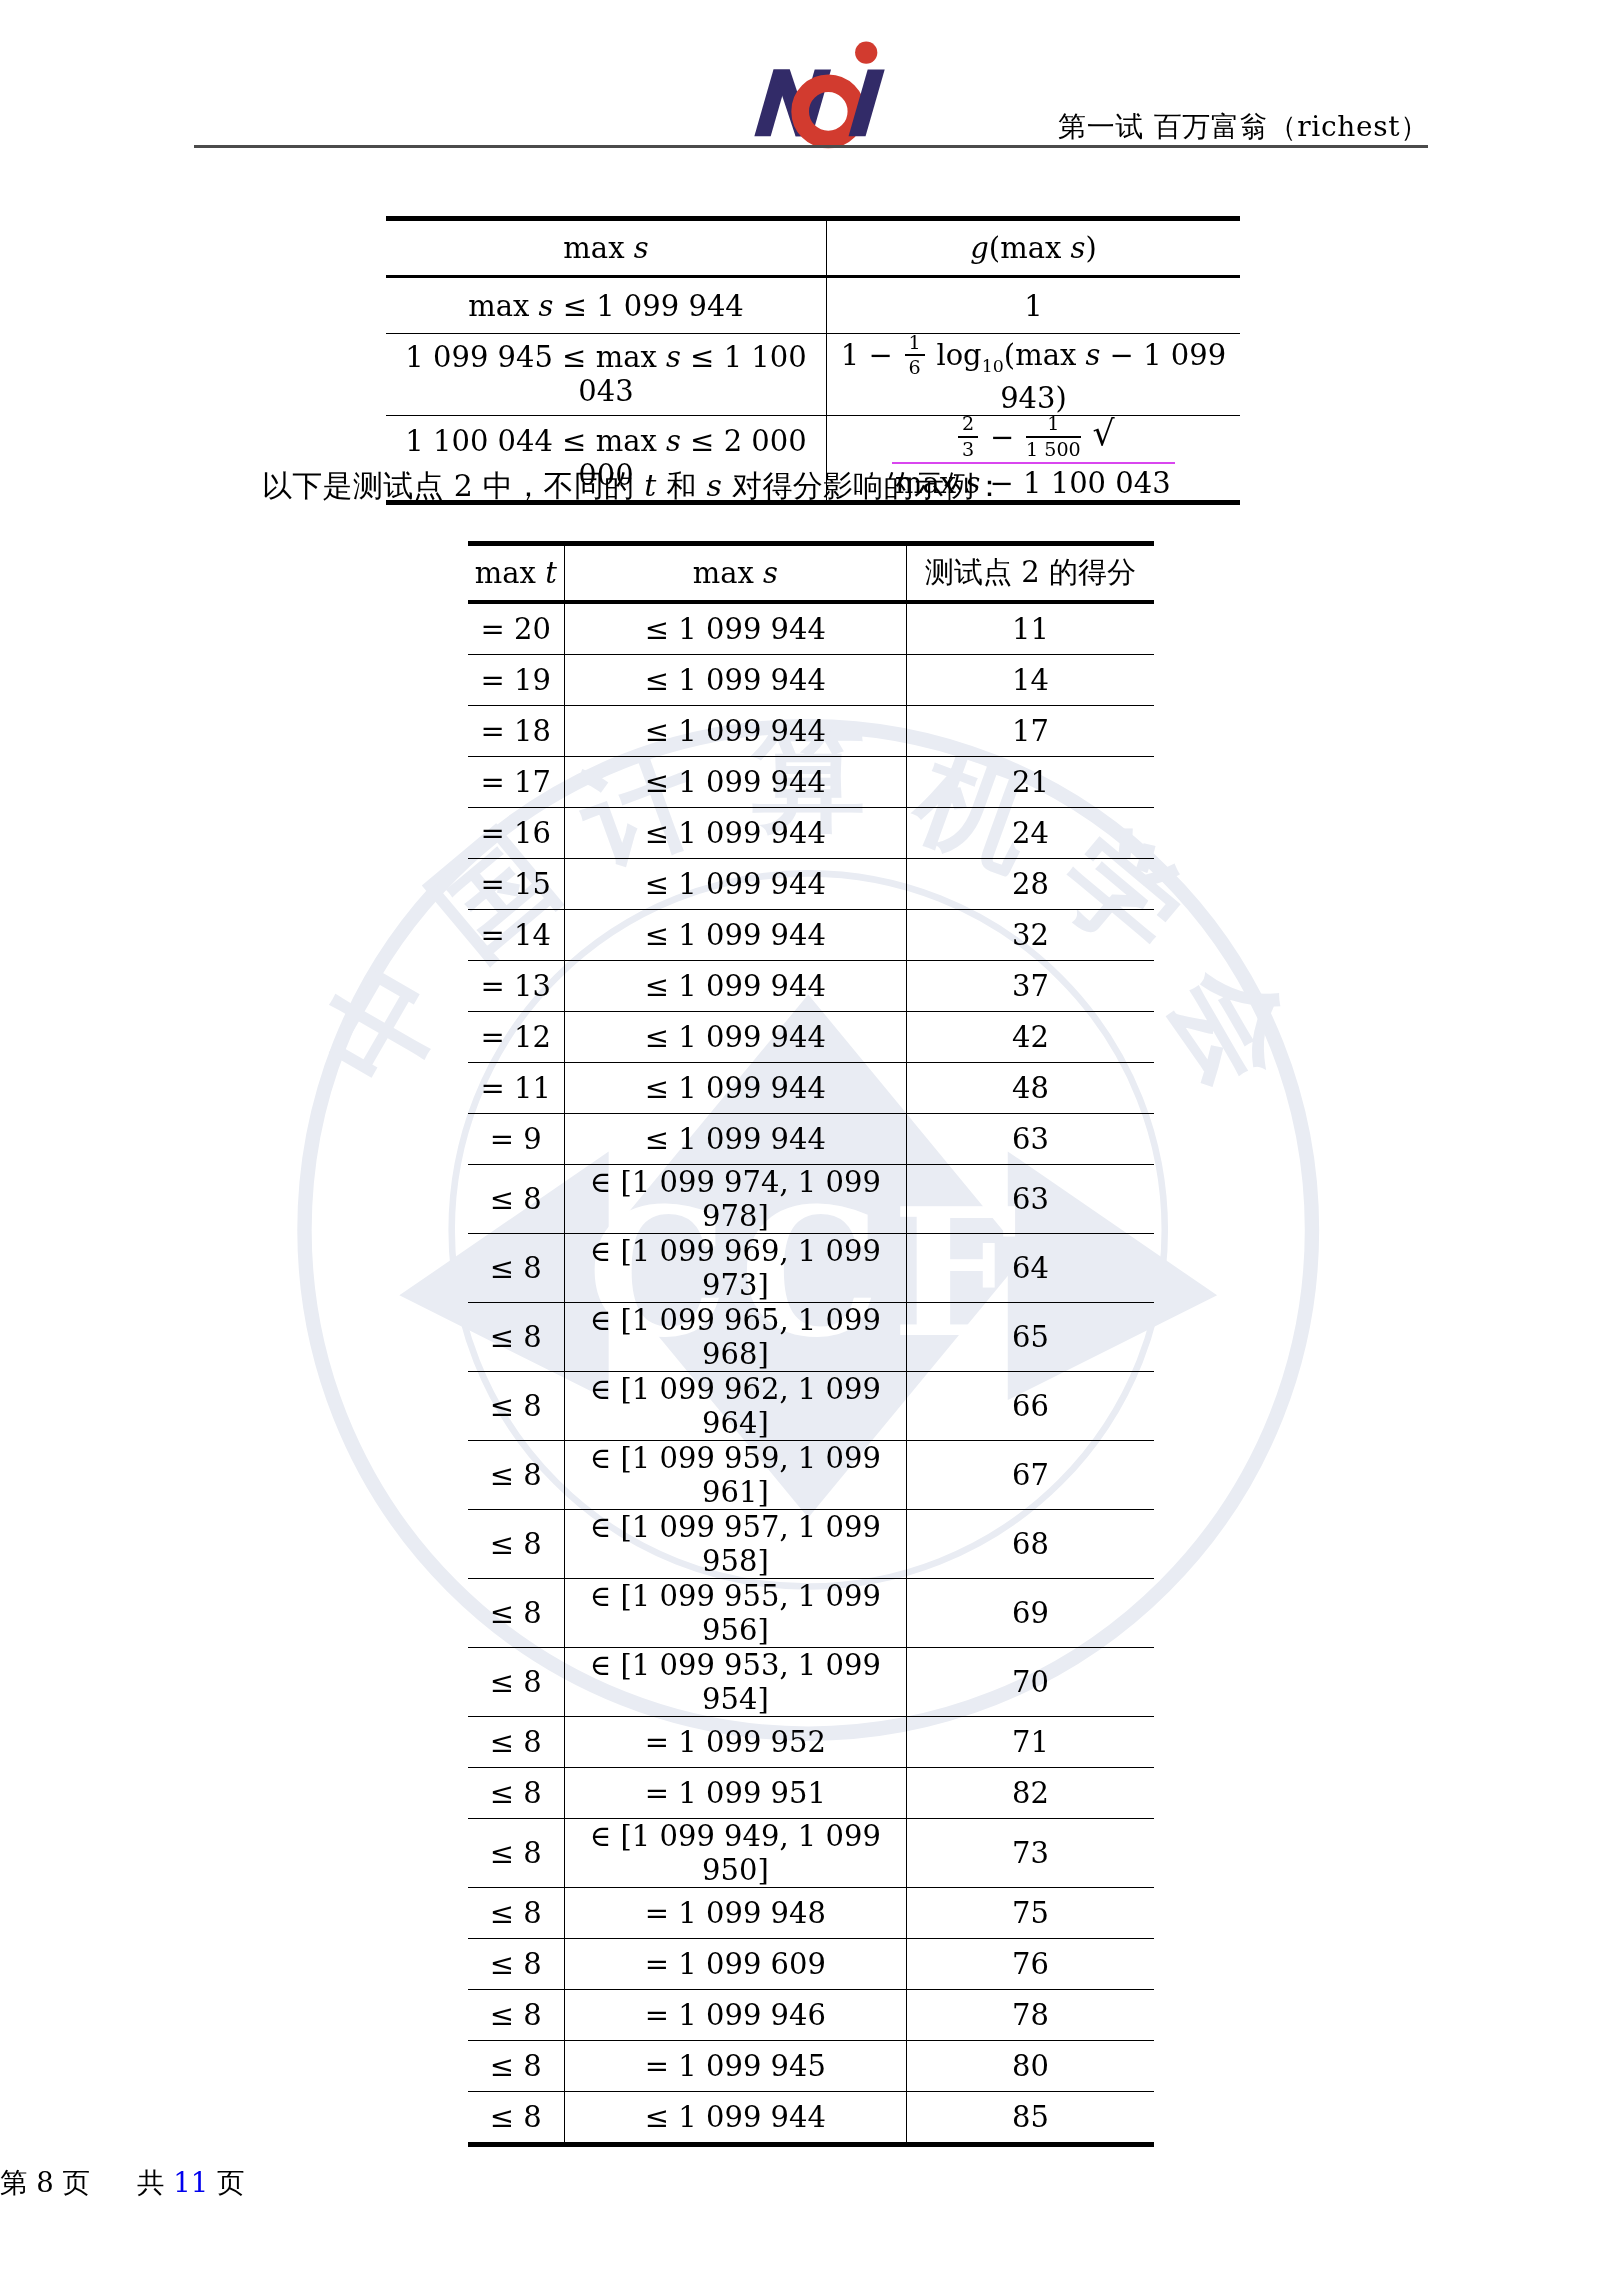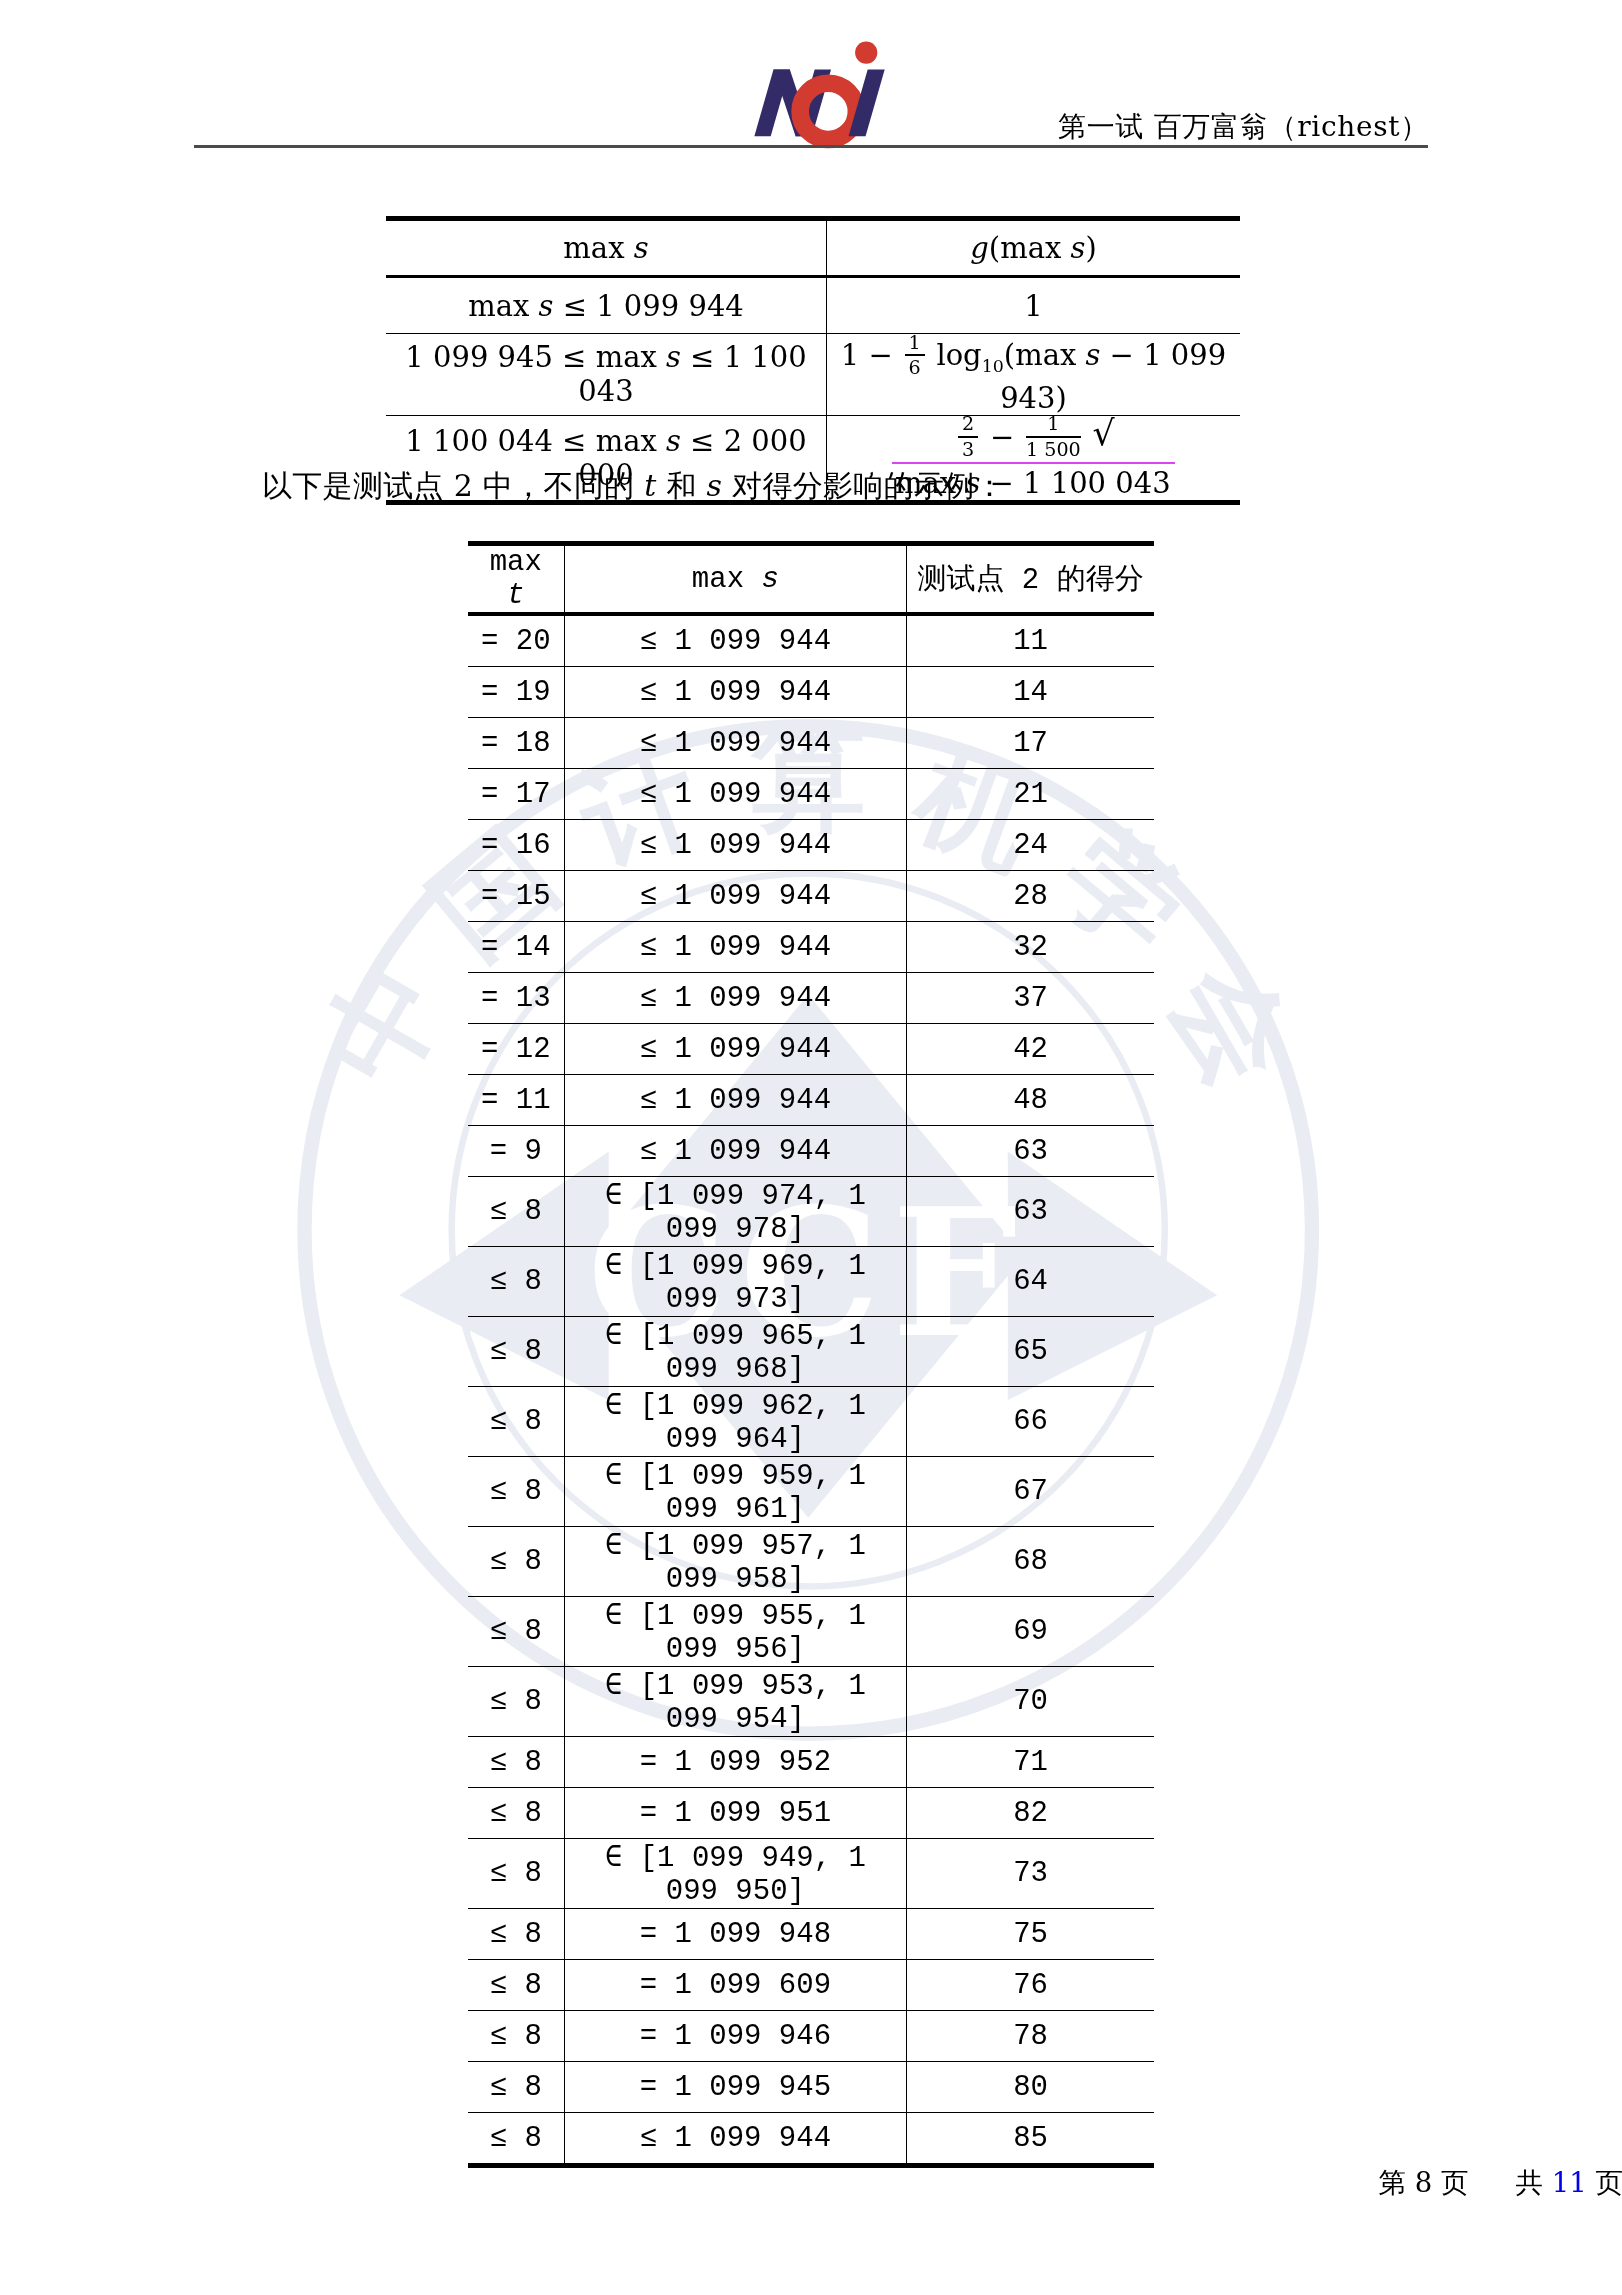--- a/index.html
+++ b/index.html
@@ -42,31 +42,31 @@
   
   .t1{left:386px;top:216px;width:854px;font-size:29px;border-top:5.2px solid #000;border-bottom:5.2px solid #000;}
   .t1 th{height:54px;border-bottom:3.9px solid #000;}
   .t1 td{height:55px;border-top:1.6px solid #000;}
   .t1 th:first-child,.t1 td:first-child{border-right:1.6px solid #000;width:427px;}
   .t1 tr:first-child td{border-top:none;}
   .t1 .tall{height:63px;}
   
   .intro{position:absolute;left:262px;top:466px;font-size:30px;z-index:1;letter-spacing:0.3px;}
   
-  .t2{left:468px;top:541px;width:686px;font-size:29px;border-top:5.9px solid #000;border-bottom:5.9px solid #000;table-layout:fixed;font-family:Liberation Mono, monospace;}
+  .t2{left:468px;top:541px;width:686px;font-size:29px;border-top:5.9px solid #000;border-bottom:5.9px solid #000;table-layout:fixed;}
   .t2 col.c1{width:96px;}
   .t2 col.c2{width:342px;}
   .t2 col.c3{width:247px;}
   .t2 th{height:54px;border-bottom:4.6px solid #000;}
   .t2 td{height:50px;border-top:1.6px solid #000;}
   .t2 tr>*:nth-child(1){border-right:1.6px solid #000;}
   .t2 tr>*:nth-child(2){border-right:1.6px solid #000;}
   .t2 tbody tr:first-child td{border-top:none;}
   
-  .footer{position:absolute;left:0;top:2165px;width:1623px;text-align:right;font-size:27.5px;z-index:1;}
+  .footer{position:absolute;left:0;top:2165px;width:1623px;text-align:left;font-size:27.5px;z-index:1;}
   .footer .gap{display:inline-block;width:47px;}
   .footer .total-num{color:var(--blue);}
 </style>
 </head>
 <body>
 
 <div class="page">
 
   <svg class="watermark" viewBox="0 0 2480 3508" aria-hidden="true">
     <circle class="wm-ring" cx="1235" cy="1880" r="770" stroke-width="22"></circle>

